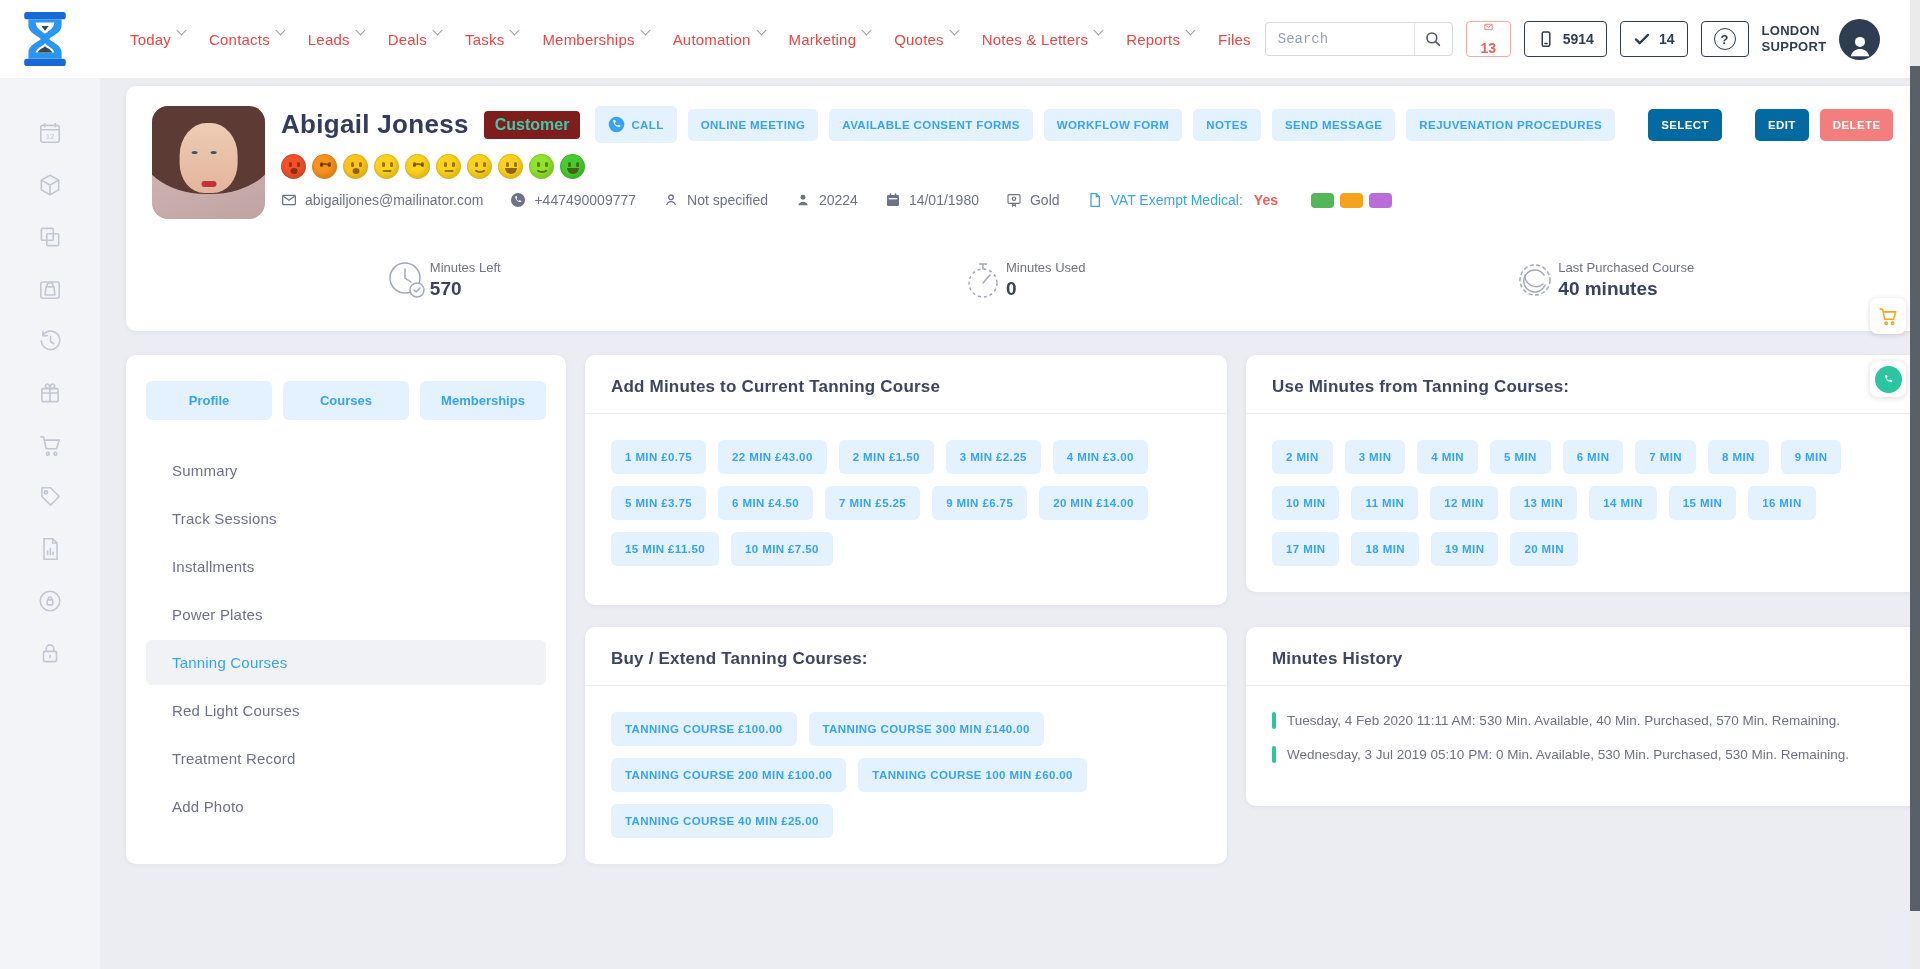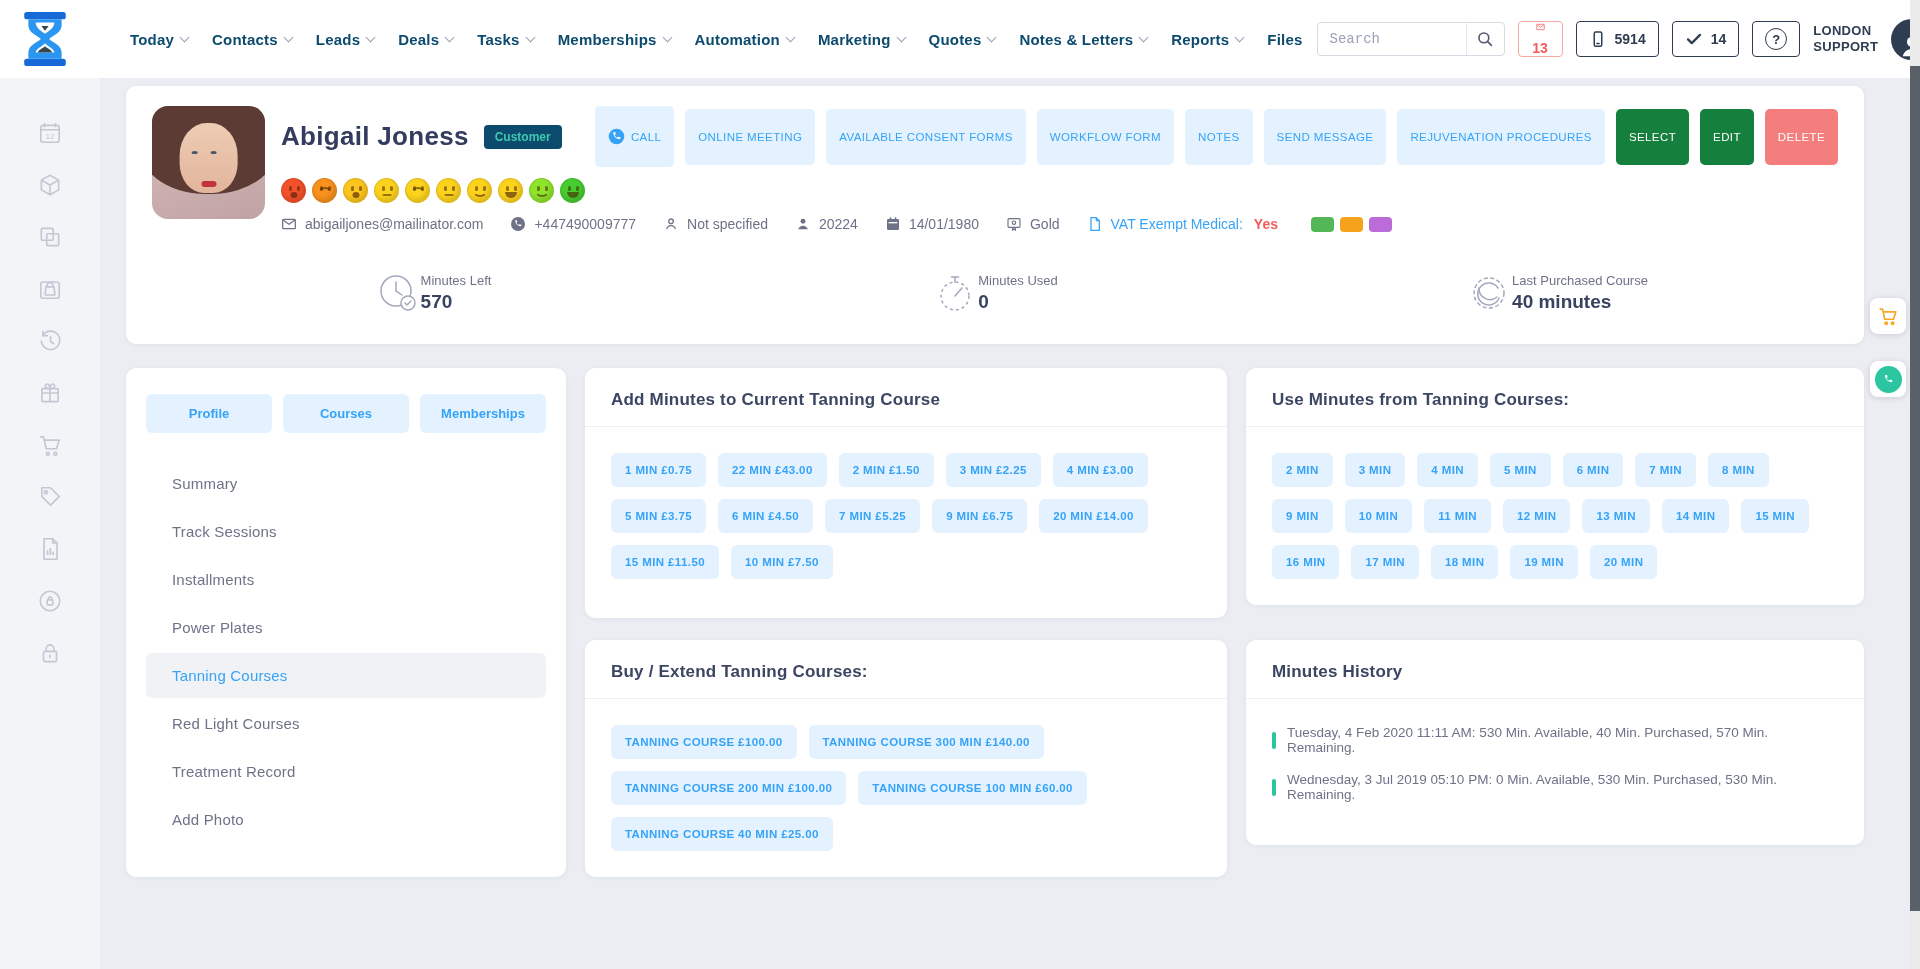--- a/index.html
+++ b/index.html
@@ -5,21 +5,21 @@
   * { margin:0; padding:0; box-sizing:border-box; }
   html,body { width:1920px; height:969px; overflow:hidden; }
   body { font-family:"Liberation Sans", sans-serif; background:#ebedf3; position:relative; color:#3c4663; }
   button { font-family:inherit; border:none; cursor:pointer; background:none; }
   input { font-family:Liberation Mono, monospace; }
 
   
   header { height:78px; background:#fff; display:flex; align-items:center; padding:0 46px 0 22px; position:relative; z-index:5; }
   .logo { width:46px; height:54px; margin-right:62px; flex-shrink:0; cursor:pointer; }
   nav { display:flex; align-items:center; gap:24px; }
-  .nav-item { display:flex; align-items:center; gap:7px; color:#0c4a6e; font-size:15px; letter-spacing:.2px; cursor:pointer; white-space:nowrap;font-weight:bold; }
+  .nav-item { display:flex; gap:7px; color:#ef4444; font-size:15px; letter-spacing:.2px; cursor:pointer; white-space:nowrap; }
   .caret { width:7px; height:7px; border-right:1.6px solid #9aa0b5; border-bottom:1.6px solid #9aa0b5; transform:rotate(45deg); margin-top:-4px; }
   .top-right { margin-left:auto; display:flex; align-items:center; gap:13px; }
   .search-group { display:flex; align-items:center; border:1px solid #d6dae2; border-radius:4px; height:34px; background:#fff; overflow:hidden; }
   .search-group input { border:none; outline:none; width:148px; padding:0 12px; font-size:14px; color:#4a5268; }
   .search-group input::placeholder { color:#9aa0b5; }
   .search-btn { width:38px; height:100%; display:flex; align-items:center; justify-content:center; border-left:1px solid #e4e7ed; }
   .tb-badge { height:36px; border-radius:4px; border:1.4px solid #2e3d52; display:flex; align-items:center; gap:8px; padding:0 12px; font-size:14px; font-weight:700; color:#2e3d52; background:#fff; }
   .tb-badge.red { border-color:#f5a9a2; color:#f25c5c;flex-direction:column; }
   .help-q { width:22px; height:22px; border:1.6px solid #2e3d52; border-radius:50%; display:flex; align-items:center; justify-content:center; font-size:13px; font-weight:700; color:#2e3d52; }
   .support { font-size:13px; font-weight:700; color:#2e3d52; line-height:1.25; letter-spacing:.3px; }
@@ -36,25 +36,25 @@
   .profile-card { padding:20px 26px 0; margin-bottom:24px; }
   .profile-top { display:flex; gap:16px; }
   .photo { width:113px; height:113px; border-radius:16px; position:relative; overflow:hidden; background:linear-gradient(160deg,#d9bfbb,#c0a2a3); flex-shrink:0; }
   .photo .hair { position:absolute; left:-14%; top:-20%; width:128%; height:98%; background:#5c3b34; border-radius:48%; }
   .photo .face { position:absolute; left:50%; top:15%; width:52%; height:62%; transform:translateX(-50%); background:linear-gradient(#eeccb4,#e2b59c); border-radius:46% 46% 42% 42%; }
   .photo .face::before { content:""; position:absolute; top:40%; left:22%; width:6px; height:3px; border-radius:50%; background:#41566b; box-shadow:19px 0 0 #41566b; }
   .photo .lips { position:absolute; left:50%; top:66%; width:15px; height:6px; transform:translateX(-50%); background:#c2343c; border-radius:3px; }
   .p-right { flex:1; min-width:0; }
   .row1 { display:flex; align-items:center; gap:15px; }
   .cust-name { font-size:26px; font-weight:600; color:#333c5e; letter-spacing:.3px; white-space:nowrap; }
-  .cust-badge { background:#0c4a6e; color:#3fc9ac; font-size:12px; font-weight:600; padding:5px 11px; border-radius:4px; }
+  .cust-badge { background:#7f1d1d; color:#3fc9ac; font-size:16px; font-weight:600; padding:5px 11px; border-radius:4px; }
   .actions { margin-left:auto; display:flex; align-items:center; gap:11px; }
-  .btn { font-size:11.5px; font-weight:400; letter-spacing:.4px; padding:22px 13px; border-radius:5px; white-space:nowrap; }
+  .btn { font-size:11.5px; font-weight:700; letter-spacing:.4px; padding:10px 13px; border-radius:5px; white-space:nowrap; }
   .btn-light { background:#e3f2fe; color:#36a3f7; display:flex; align-items:center; gap:6px; }
-  .btn-dark { background:#15803d; color:#fff; }
+  .btn-dark { background:#0369a1; color:#fff;margin-left:22px; }
   .btn-danger { background:#f47d7d; color:#fff; }
   .moods { display:flex; gap:6px; margin:11px 0 13px; }
   .mood { width:25px; height:25px; border-radius:50%; position:relative; border:1px solid rgba(0,0,0,.12); box-shadow:inset -2px -3px 4px rgba(0,0,0,.13); cursor:pointer; }
   .mood::before { content:""; position:absolute; top:7px; left:7px; width:3px; height:5px; border-radius:2px; background:rgba(70,35,0,.55); box-shadow:8px 0 0 rgba(70,35,0,.55); }
   .mood::after { content:""; position:absolute; left:50%; transform:translateX(-50%); }
   .mood.sad-open::after { bottom:4px; width:7px; height:6px; border-radius:50%; background:rgba(70,25,0,.6); }
   .mood.frown::after { bottom:2px; width:11px; height:9px; border:2px solid transparent; border-top-color:rgba(70,35,0,.6); border-radius:50%; }
   .mood.neutral::after { bottom:6px; width:9px; height:2.5px; border-radius:2px; background:rgba(70,35,0,.55); }
   .mood.smile::after { bottom:5px; width:11px; height:9px; border:2px solid transparent; border-bottom-color:rgba(70,35,0,.6); border-radius:50%; }
   .mood.grin::after { bottom:4px; width:12px; height:6px; border-radius:0 0 12px 12px; background:rgba(70,30,0,.6); }

